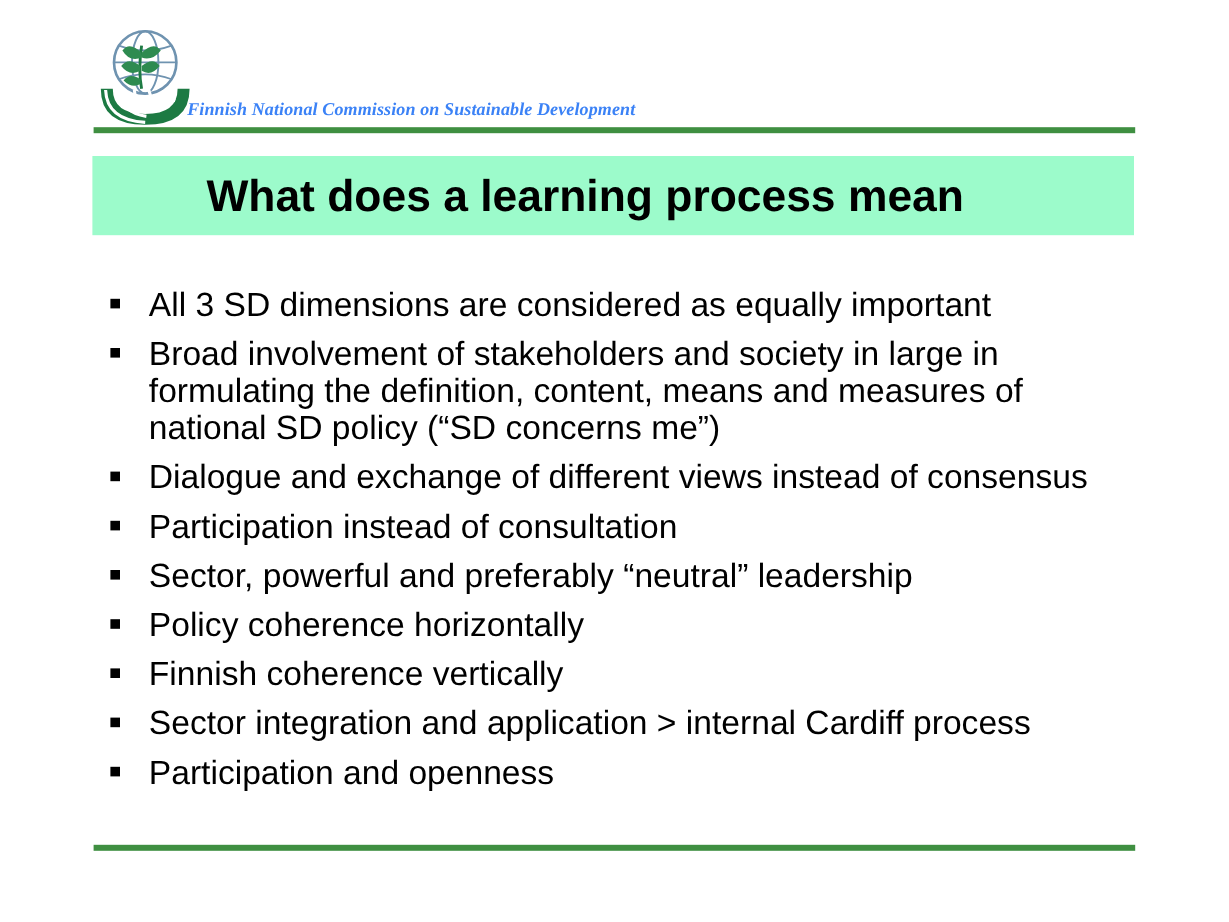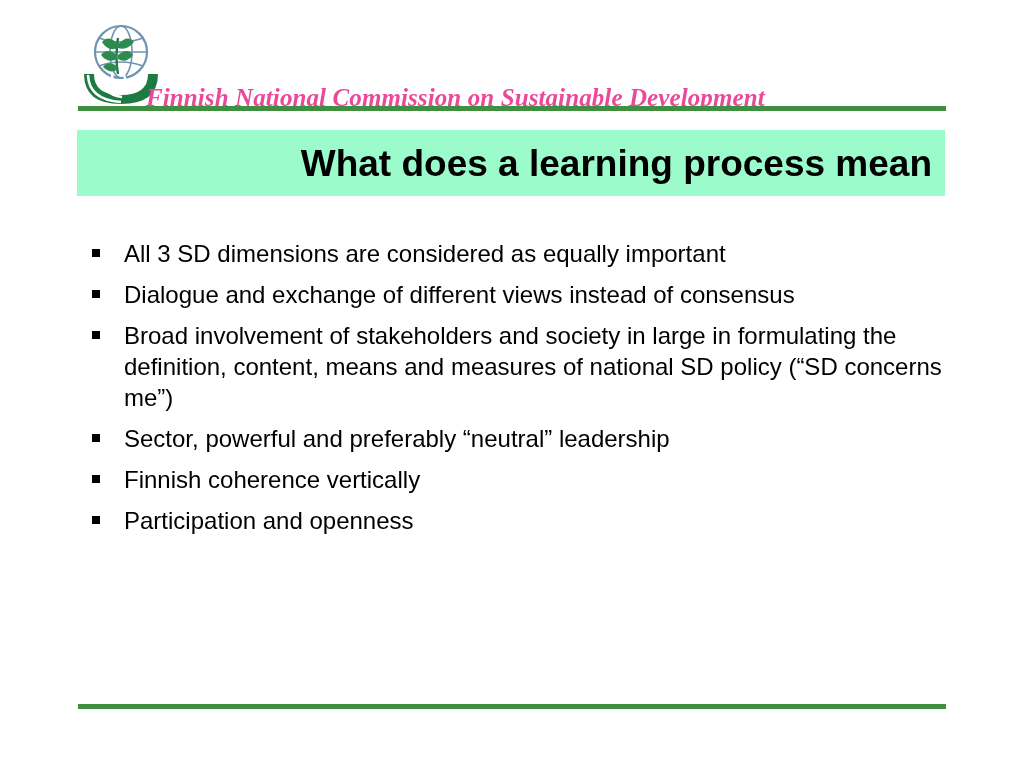--- a/index.html
+++ b/index.html
@@ -21,27 +21,27 @@
   #header-logo {
     position: absolute;
     left: 78px;
     top: 22px;
     width: 86px;
     height: 84px;
   }
 
   #header-org-name {
     position: absolute;
-    left: 146px;
+    left: 156px;
     top: 84px;
     font-family: "Liberation Serif", serif;
     font-weight: bold;
     font-style: italic;
-    font-size: 25px;
-    color: #ec4899;
+    font-size: 15px;
+    color: #3b82f6;
     white-space: nowrap;
     letter-spacing: 0.1px;
   }
 
   #header-rule {
     position: absolute;
     left: 78px;
     top: 106px;
     width: 868px;
     height: 5px;
@@ -56,21 +56,21 @@
     width: 868px;
     height: 66px;
     background: #9cfbcb;
   }
 
   #title-text {
     position: absolute;
     left: 95px;
     top: 14px;
     width: 760px;
-    text-align: right;
+    text-align: left;
     font-family: "Liberation Sans", sans-serif;
     font-weight: bold;
     font-size: 37px;
     line-height: 40px;
     color: #000000;
     white-space: nowrap;
   }
 
   
   #bullet-list {
@@ -78,21 +78,21 @@
     left: 88px;
     top: 238px;
     width: 860px;
   }
 
   .bullet-item {
     position: relative;
     padding-left: 36px;
     margin-bottom: 10px;
     font-family: "Liberation Sans", sans-serif;
-    font-size: 24px;
+    font-size: 28px;
     line-height: 31px;
     color: #000000;
   }
 
   .bullet-marker {
     position: absolute;
     left: 4px;
     top: 11px;
     width: 8px;
     height: 8px;
@@ -153,40 +153,52 @@
 
   <div id="bullet-list">
 
     <div class="bullet-item">
       <span class="bullet-marker"></span>
       <span class="bullet-text">All 3 SD dimensions are considered as equally important</span>
     </div>
 
     <div class="bullet-item">
       <span class="bullet-marker"></span>
+      <span class="bullet-text">Broad involvement of stakeholders and society in large in formulating the definition, content, means and measures of national SD policy (“SD concerns me”)</span>
+    </div>
+
+    <div class="bullet-item">
+      <span class="bullet-marker"></span>
       <span class="bullet-text">Dialogue and exchange of different views instead of consensus</span>
     </div>
 
     <div class="bullet-item">
       <span class="bullet-marker"></span>
-      <span class="bullet-text">Broad involvement of stakeholders and society in large in formulating the definition, content, means and measures of national SD policy (“SD concerns me”)</span>
-    </div>
-
+      <span class="bullet-text">Participation instead of consultation</span>
+    </div>
 
     <div class="bullet-item">
       <span class="bullet-marker"></span>
       <span class="bullet-text">Sector, powerful and preferably “neutral” leadership</span>
     </div>
 
+    <div class="bullet-item">
+      <span class="bullet-marker"></span>
+      <span class="bullet-text">Policy coherence horizontally</span>
+    </div>
 
     <div class="bullet-item">
       <span class="bullet-marker"></span>
       <span class="bullet-text">Finnish coherence vertically</span>
     </div>
 
+    <div class="bullet-item">
+      <span class="bullet-marker"></span>
+      <span class="bullet-text">Sector integration and application &gt; internal Cardiff process</span>
+    </div>
 
     <div class="bullet-item">
       <span class="bullet-marker"></span>
       <span class="bullet-text">Participation and openness</span>
     </div>
 
   </div>
 
   <div id="footer-rule"></div>
 

